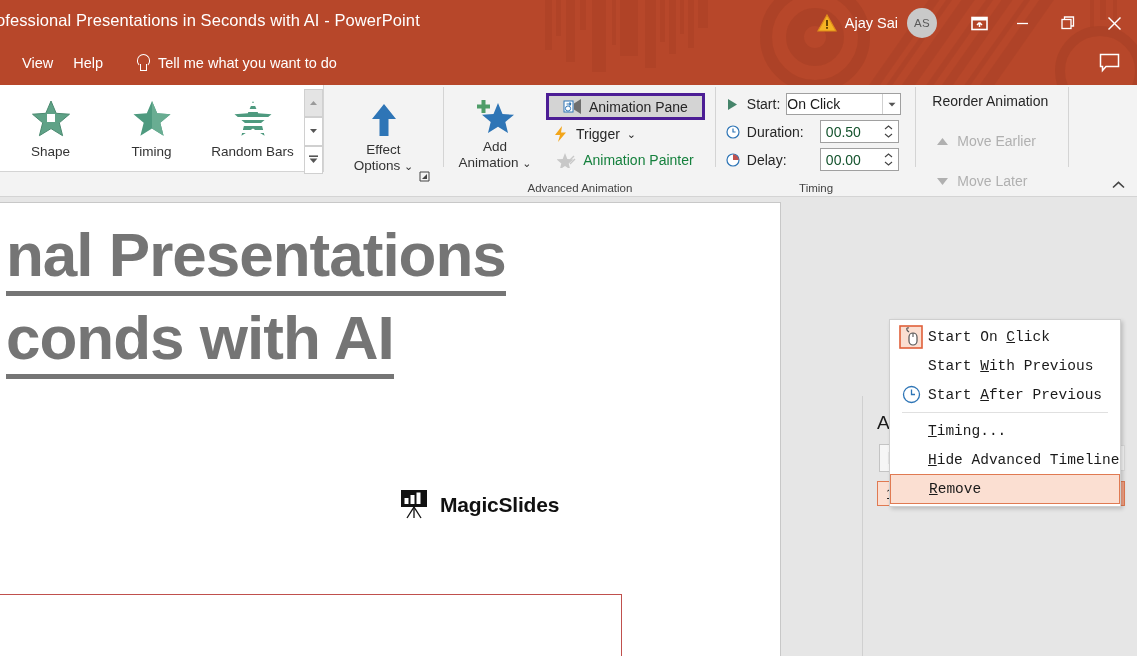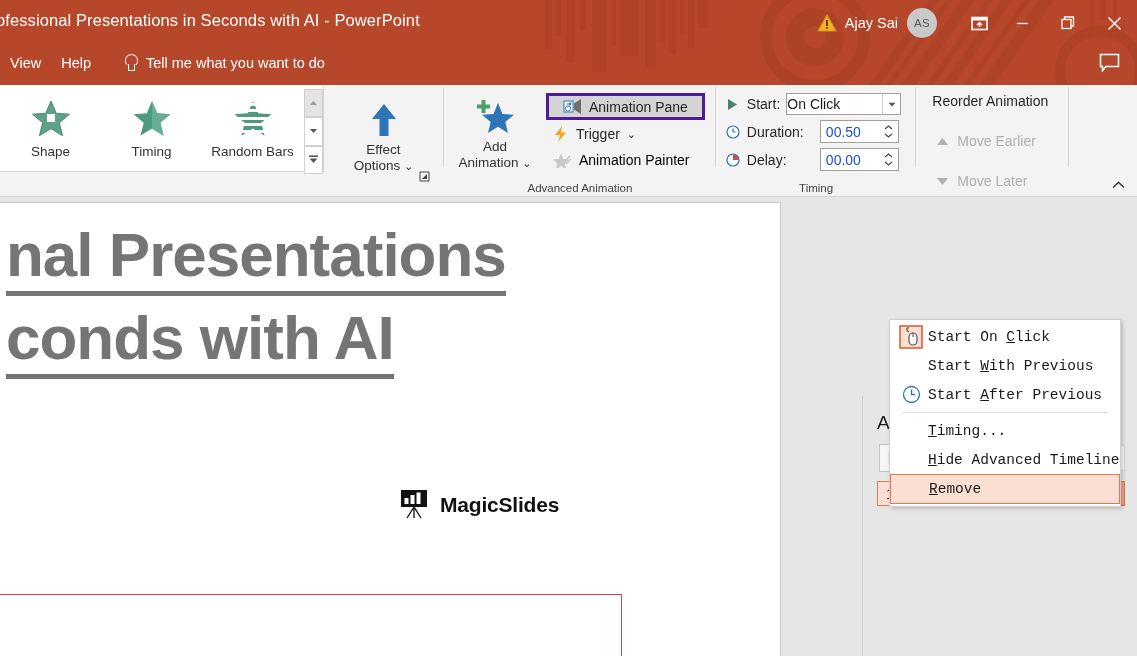--- a/index.html
+++ b/index.html
@@ -18,21 +18,21 @@
   }
   .tb-deco { position: absolute; top: 0; left: 0; width: 100%; height: 85px; overflow: hidden; pointer-events: none; }
   .tb-bar { position: absolute; background: #a8412682; }
   .tb-circle { position: absolute; border-radius: 50%; border: 12px solid #a84126aa; }
   .tb-slash { position: absolute; background: #a8412677; transform: rotate(35deg); }
 
   .doc-title {
     position: absolute; left: -4px; top: 11px;
     color: #ffffff; font-size: 16.5px; letter-spacing: .1px; white-space: nowrap;
   }
-  .menu-row { position: absolute; left: 0; top: 48px; height: 30px; display: flex; align-items: center; }
+  .menu-row { position: absolute; left: 12px; top: 48px; height: 30px; display: flex; align-items: center; }
   .menu-item {
     color: #ffffff; font-size: 14.5px; padding: 3px 10px; cursor: default; white-space: nowrap;
   }
   .tellme { display: flex; align-items: center; gap: 8px; margin-left: 22px; color: #fff; font-size: 14.5px; }
   .bulb { width: 15px; height: 19px; position: relative; }
   .bulb::before {
     content: ""; position: absolute; left: 2px; top: 0; width: 11px; height: 11px;
     border: 1.6px solid #fff; border-radius: 50% 50% 45% 45%; border-bottom-color: transparent;
   }
   .bulb::after {
@@ -88,37 +88,37 @@
     position: absolute; right: 2px; bottom: 1px; width: 14px; height: 14px;
     display: flex; align-items: center; justify-content: center;
   }
 
   .adv-col { display: flex; flex-direction: column; padding: 8px 0 0 6px; gap: 2px; }
   .smallbtn {
     display: flex; align-items: center; gap: 7px; padding: 3px 7px; font-size: 14px; color: #262626;
     white-space: nowrap; cursor: default;
   }
   .smallbtn.active { background: #d4d4d4; border: 3px solid #4c1d95; padding: 2px 14px; }
-  .smallbtn.disabled { color: #000000; }
+  .smallbtn.disabled { color: #15803d; justify-content: center; }
 
   
   .timing-col { display: flex; flex-direction: column; padding: 8px 0 0 10px; gap: 5px; }
   .timing-row { display: flex; align-items: center; gap: 6px; font-size: 14px; color: #262626; }
   .timing-label { width: 67px; }
   .combo {
     display: flex; align-items: center; width: 115px; height: 22px; border: 1px solid #a0a0a0;
     background: #fff; font-size: 14px; color: #1a1a1a; padding-left: 0; position: relative;
   }
   .combo .cb-arrow {
     position: absolute; right: 0; top: 0; width: 18px; height: 20px; border-left: 1px solid #d0d0d0;
     display: flex; align-items: center; justify-content: center;
   }
   .spin {
     display: flex; align-items: center; width: 79px; height: 23px; border: 1px solid #a0a0a0;
-    background: #fff; font-size: 14px; color: #1d4ed8; padding-left: 5px; position: relative;
+    background: #fff; font-size: 14px; color: #14532d; padding-left: 5px; position: relative;
   }
   .spin .sp-arrows {
     position: absolute; right: 2px; top: 0; height: 100%; width: 14px;
     display: flex; flex-direction: column; align-items: center; justify-content: center; gap: 3px;
   }
   .reorder-col { display: flex; flex-direction: column; padding: 6px 0 0 12px; gap: 20px; }
   .reorder-title { font-size: 14px; color: #262626; white-space: nowrap; padding: 2px 4px; }
   .reorder-btn {
     display: flex; align-items: center; gap: 8px; font-size: 14px; color: #b0b0b0;
     padding: 2px 8px; white-space: nowrap;

